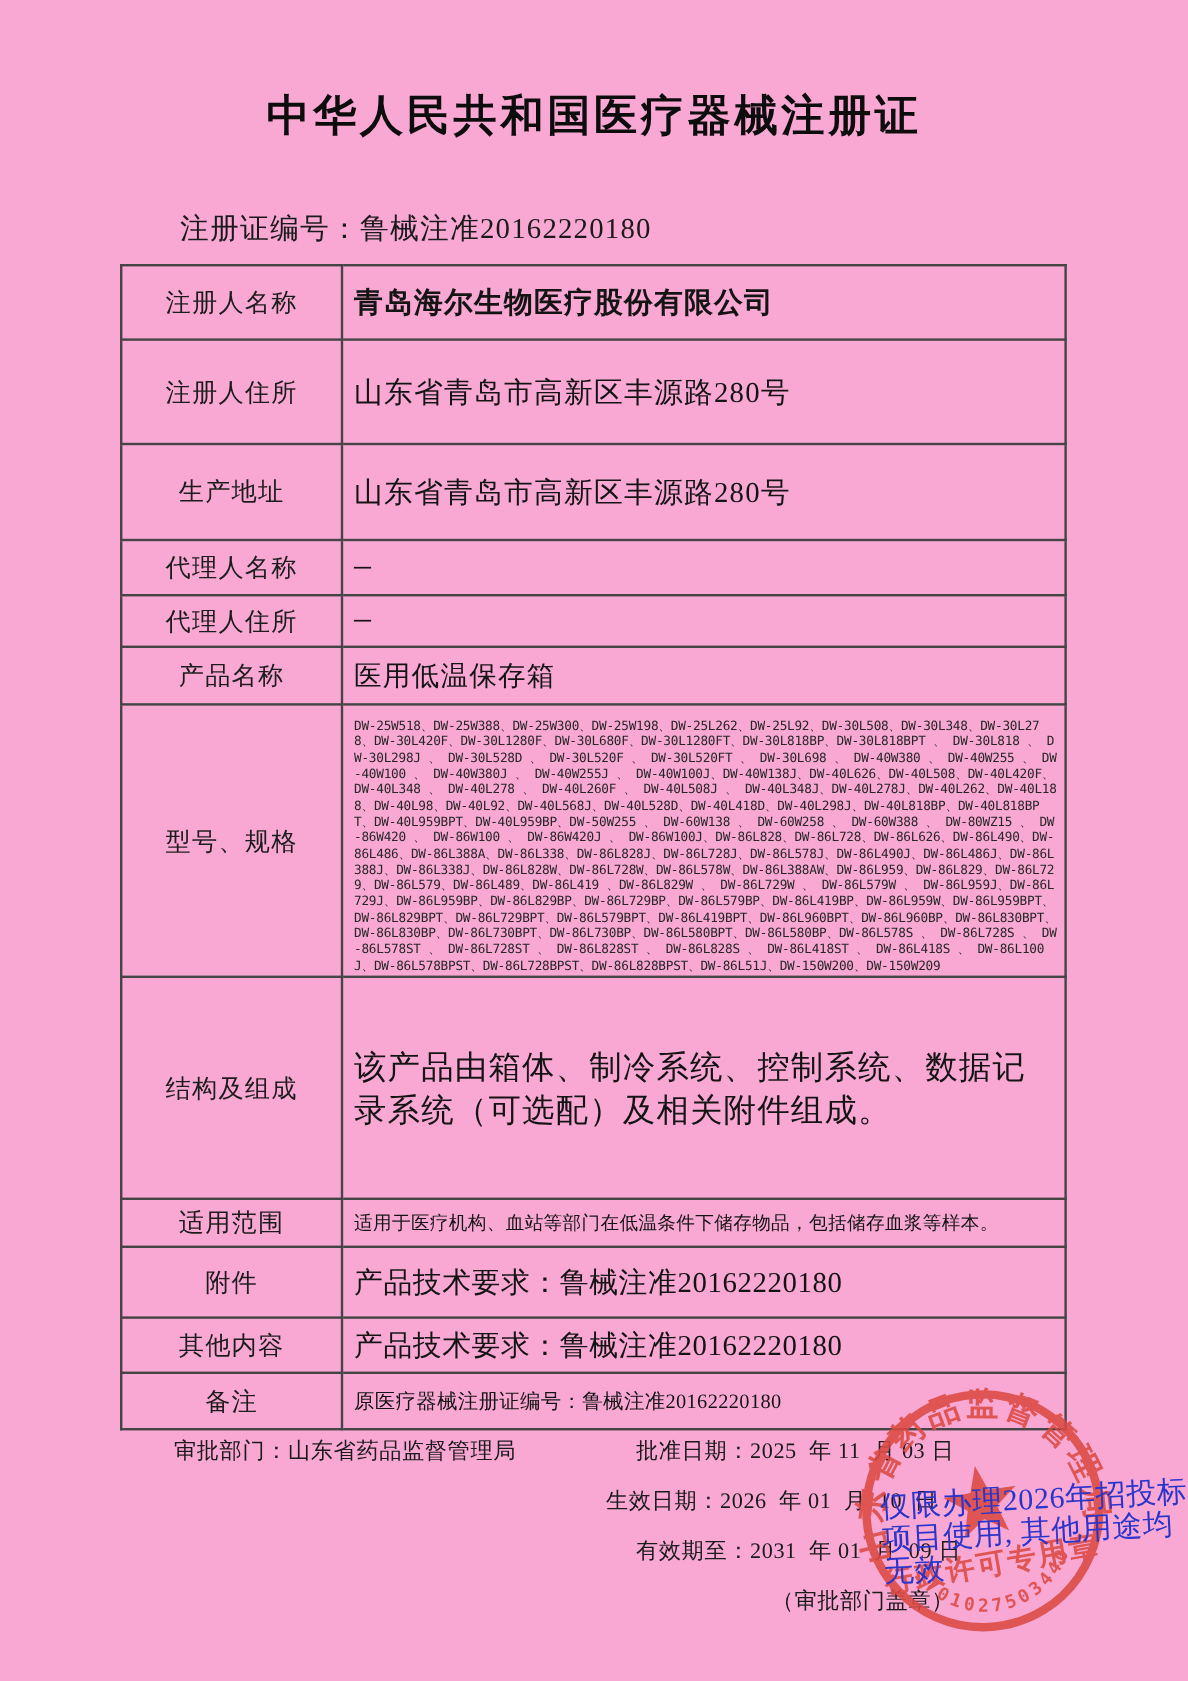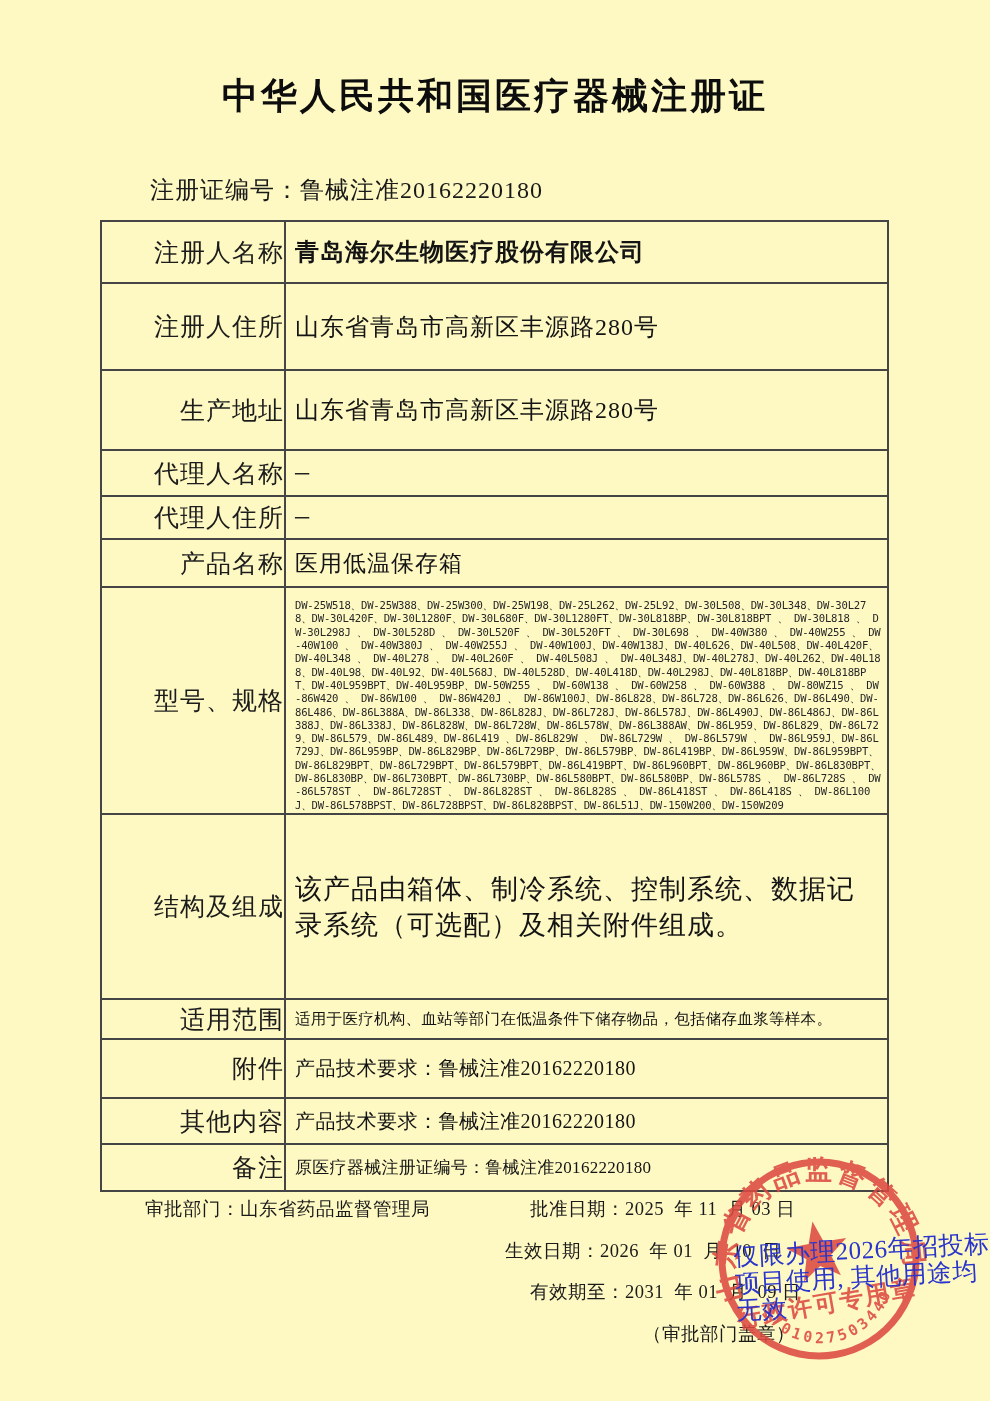--- a/index.html
+++ b/index.html
@@ -1,20 +1,20 @@
 <!DOCTYPE html>
 <html><head>
 <meta charset="utf-8">
 <style>
   * { margin:0; padding:0; box-sizing:border-box; }
   html,body { background:#ffffff; }
   .page {
     position:relative;
     width:990px; height:1401px;
-    background:#fef9c3;
+    background:#f9a8d4;
     font-family:"Liberation Serif","DejaVu Serif",serif;
     color:#141414;
     overflow:hidden;
   }
   .doc-title {
     position:absolute; left:0; top:72px; width:100%;
     text-align:center;
     font-size:36px; font-weight:700; letter-spacing:3px;
     color:#0d0d0d;
   }
@@ -25,43 +25,43 @@
   table.cert {
     position:absolute; left:100px; top:220px;
     width:789px; border-collapse:collapse;
     table-layout:fixed;
   }
   table.cert td {
     border:2px solid #454545;
     vertical-align:middle;
   }
   td.lbl {
-    width:184px; text-align:right;
-    font-size:25px; letter-spacing:1px; color:#1c1c1c;
+    width:184px; text-align:center;
+    font-size:21px; letter-spacing:1px; color:#1c1c1c;
   }
   td.val { padding-left:9px; padding-right:6px; }
   tr.r1 { height:62px; }  tr.r2 { height:87px; }  tr.r3 { height:80px; }
   tr.r4 { height:46px; }  tr.r5 { height:43px; }  tr.r6 { height:48px; }
   tr.r7 { height:227px; } tr.r8 { height:185px; } tr.r9 { height:40px; }
   tr.r10 { height:59px; } tr.r11 { height:46px; } tr.r12 { height:47px; }
   .v-name    { font-size:24px; font-weight:600; letter-spacing:1px; }
   .v-addr    { font-size:24px; letter-spacing:1px; }
   .v-dash    { font-size:20px; vertical-align:middle; }
   .v-product { font-size:23px; letter-spacing:1px; }
   .v-models  {
     vertical-align:top;
     font-family:"DejaVu Sans Mono","Liberation Mono",monospace;
     font-size:10.6px; line-height:13.3px; letter-spacing:-0.2px;
     color:#262626;
     padding:10px 19px 0 5px;
     word-break:break-all;
   }
   .v-struct  { font-size:27px; line-height:36px; letter-spacing:1px; padding-right:12px; }
   .v-scope   { font-size:15.5px; letter-spacing:0.3px; }
-  .v-tech    { font-size:20px; letter-spacing:0.5px; }
+  .v-tech    { font-size:24px; letter-spacing:0.5px; }
   .v-remark  { font-size:17px; letter-spacing:0.3px; }
   .footer-item { position:absolute; font-size:18.5px; color:#1a1a1a; white-space:pre; letter-spacing:0.5px;text-align:right; }
   .f-dept   { left:145px; top:1196px; }
   .f-date1  { left:530px; top:1196px; }
   .f-date2  { left:505px; top:1238px; }
   .f-date3  { left:530px; top:1279px; }
   .f-stamp  { left:616px; top:1321px;margin-left:27px; }
   .seal {
     position:absolute; left:712px; top:1152px;
     width:214px; height:214px;

